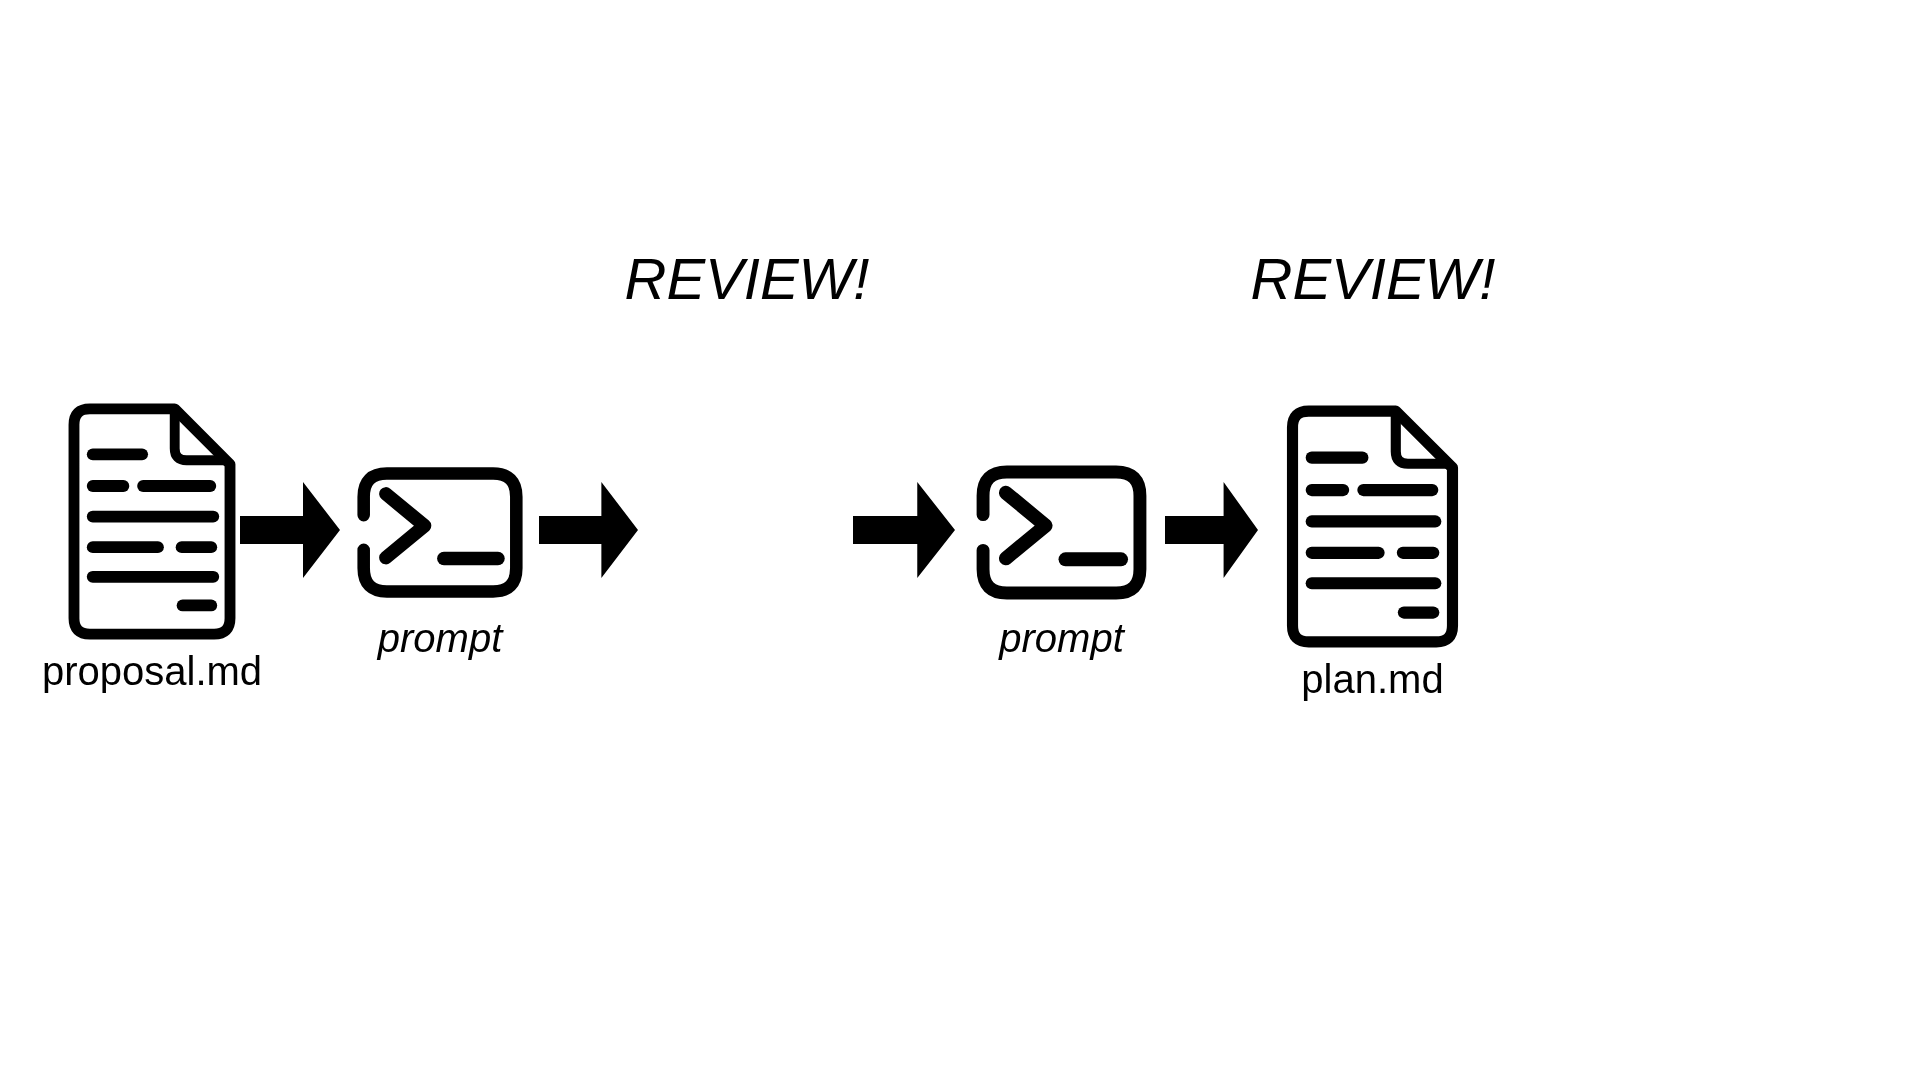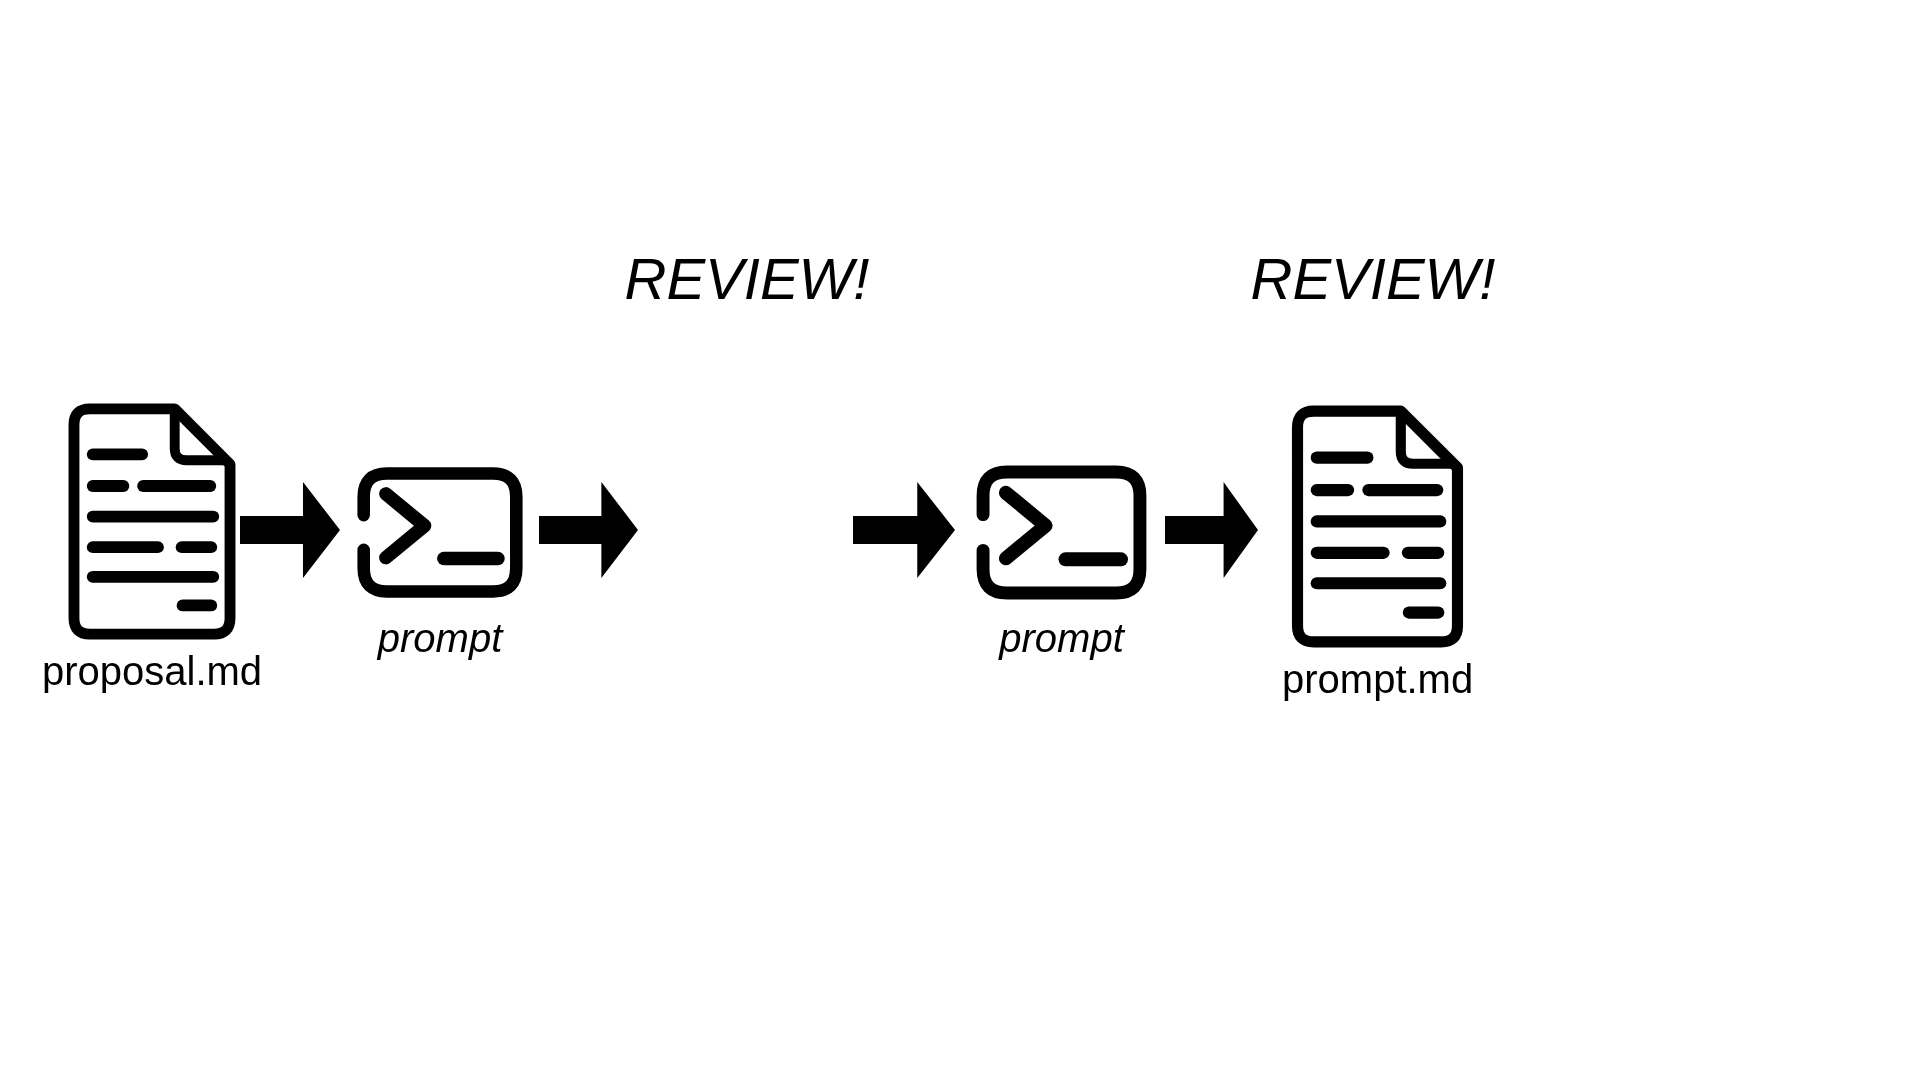--- a/index.html
+++ b/index.html
@@ -135,16 +135,16 @@
   </div>
 
   <svg class="arrow" id="arrow-4" width="93" height="96" viewBox="0 0 100 96" preserveAspectRatio="none">
       <use href="#sym-arrow"></use>
     </svg>
 
   <div class="node" id="node-tasks">
     <svg class="icon" width="181" height="243" viewBox="0 0 178 240">
         <use href="#sym-doc"></use>
       </svg>
-    <div class="file-label">prompt.md</div>
+    <div class="file-label">plan.md</div>
   </div>
 
 </div>
 
 </body></html>

